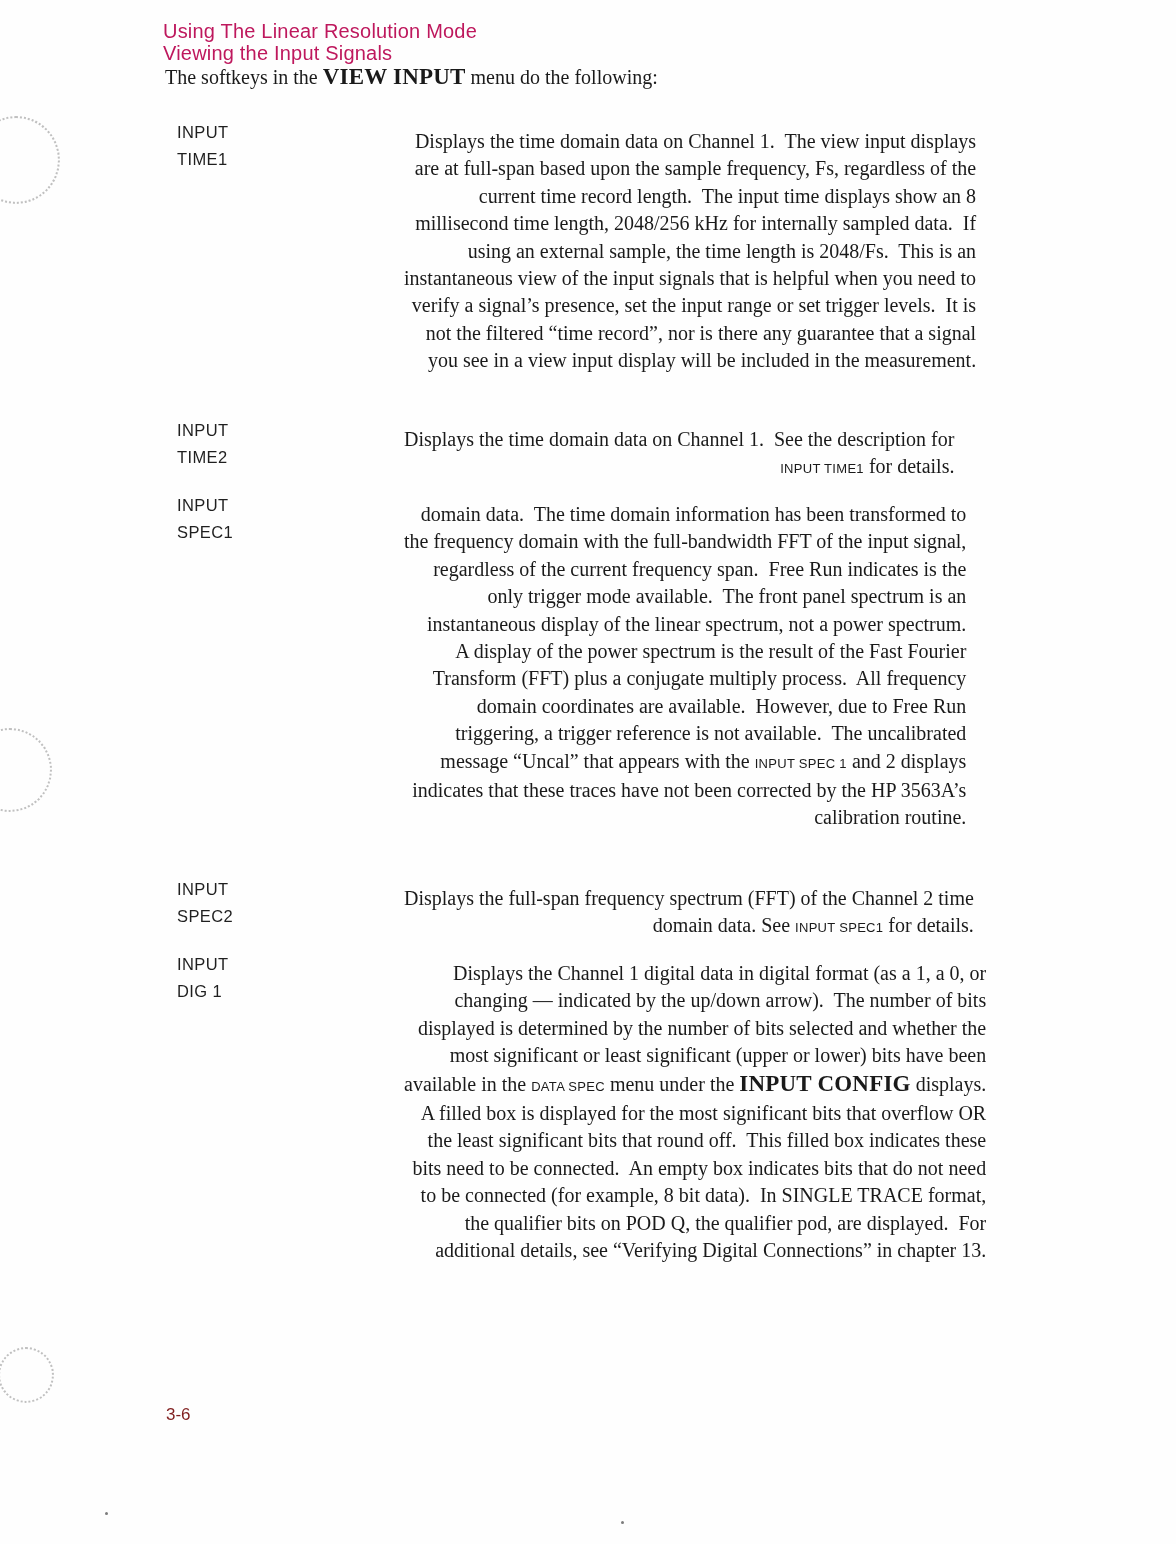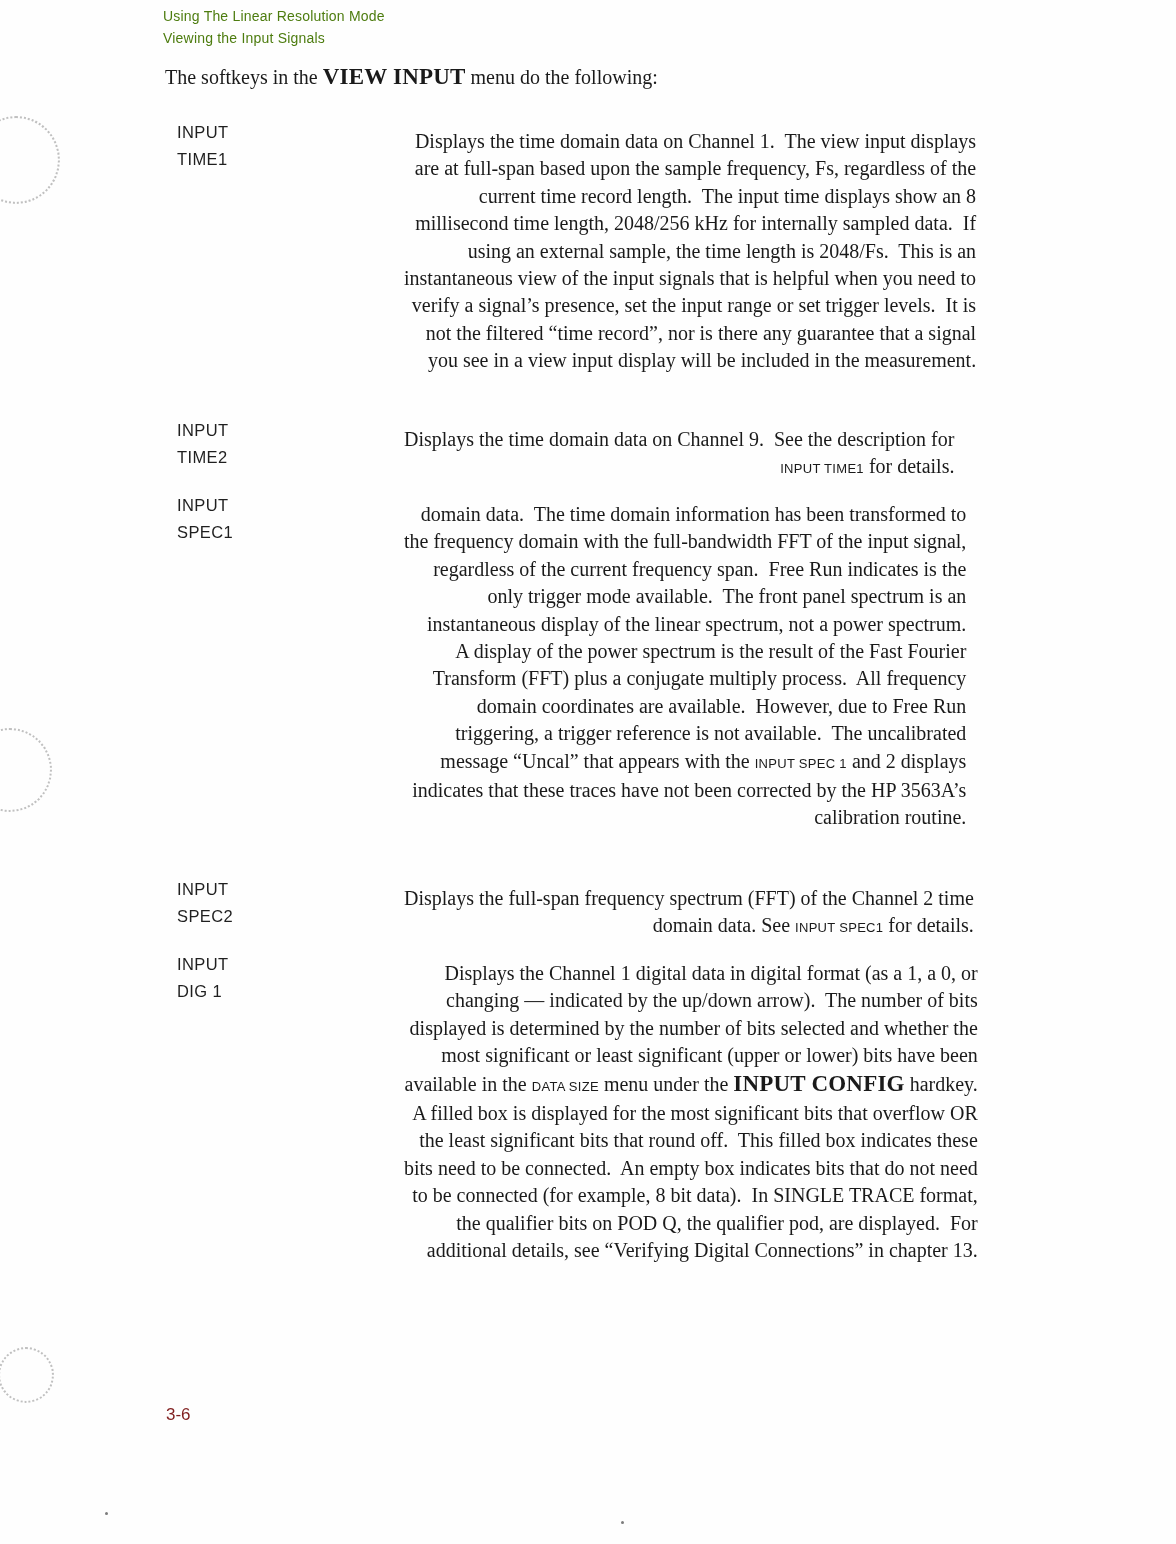--- a/index.html
+++ b/index.html
@@ -9,25 +9,25 @@
     height: 1544px;
     margin: 0 auto;
     background: #fefefe;
     overflow: hidden;
     font-family: "Liberation Serif", serif;
     color: #1a1a1a;
   }
   .header {
     position: absolute;
     left: 163px;
-    top: 5px;
+    top: 20px;
     font-family: "Liberation Sans", sans-serif;
-    font-size: 14px;
+    font-size: 20px;
     line-height: 22px;
-    color: #4d7c0f;
+    color: #be185d;
     letter-spacing: 0.2px;
   }
   .intro {
     position: absolute;
     left: 165px;
     top: 63px;
     font-size: 20px;
     line-height: 27px;
   }
   .entry { position: absolute; left: 0; width: 100%; height: 0; }
@@ -124,21 +124,21 @@
         <div class="tline"><span>you see in a view input display will be included in the measurement.</span></div>
       </div>
   </div>
 
   <div class="entry" style="top:414px">
     <div class="softkey">
       <div>INPUT</div>
       <div>TIME2</div>
     </div>
     <div class="desc">
-        <div class="tline"><span>Displays the time domain data on Channel 9.  See the description for</span></div>
+        <div class="tline"><span>Displays the time domain data on Channel 1.  See the description for</span></div>
         <div class="tline"><span class="sans">INPUT TIME1</span><span> for details.</span></div>
       </div>
   </div>
 
   <div class="entry" style="top:489px">
     <div class="softkey">
       <div>INPUT</div>
       <div>SPEC1</div>
     </div>
     <div class="desc">
@@ -171,21 +171,21 @@
   <div class="entry" style="top:948px">
     <div class="softkey">
       <div>INPUT</div>
       <div>DIG 1</div>
     </div>
     <div class="desc">
         <div class="tline"><span>Displays the Channel 1 digital data in digital format (as a 1, a 0, or</span></div>
         <div class="tline"><span>changing — indicated by the up/down arrow).  The number of bits</span></div>
         <div class="tline"><span>displayed is determined by the number of bits selected and whether the</span></div>
         <div class="tline"><span>most significant or least significant (upper or lower) bits have been</span></div>
-        <div class="tline"><span>available in the </span><span class="sans">DATA SIZE</span><span> menu under the </span><span class="sansb">INPUT CONFIG</span><span> hardkey.</span></div>
+        <div class="tline"><span>available in the </span><span class="sans">DATA SPEC</span><span> menu under the </span><span class="sansb">INPUT CONFIG</span><span> displays.</span></div>
         <div class="tline"><span>A filled box is displayed for the most significant bits that overflow OR</span></div>
         <div class="tline"><span>the least significant bits that round off.  This filled box indicates these</span></div>
         <div class="tline"><span>bits need to be connected.  An empty box indicates bits that do not need</span></div>
         <div class="tline"><span>to be connected (for example, 8 bit data).  In SINGLE TRACE format,</span></div>
         <div class="tline"><span>the qualifier bits on POD Q, the qualifier pod, are displayed.  For</span></div>
         <div class="tline"><span>additional details, see “Verifying Digital Connections” in chapter 13.</span></div>
       </div>
   </div>
 
   <div class="footer">3-6</div>

